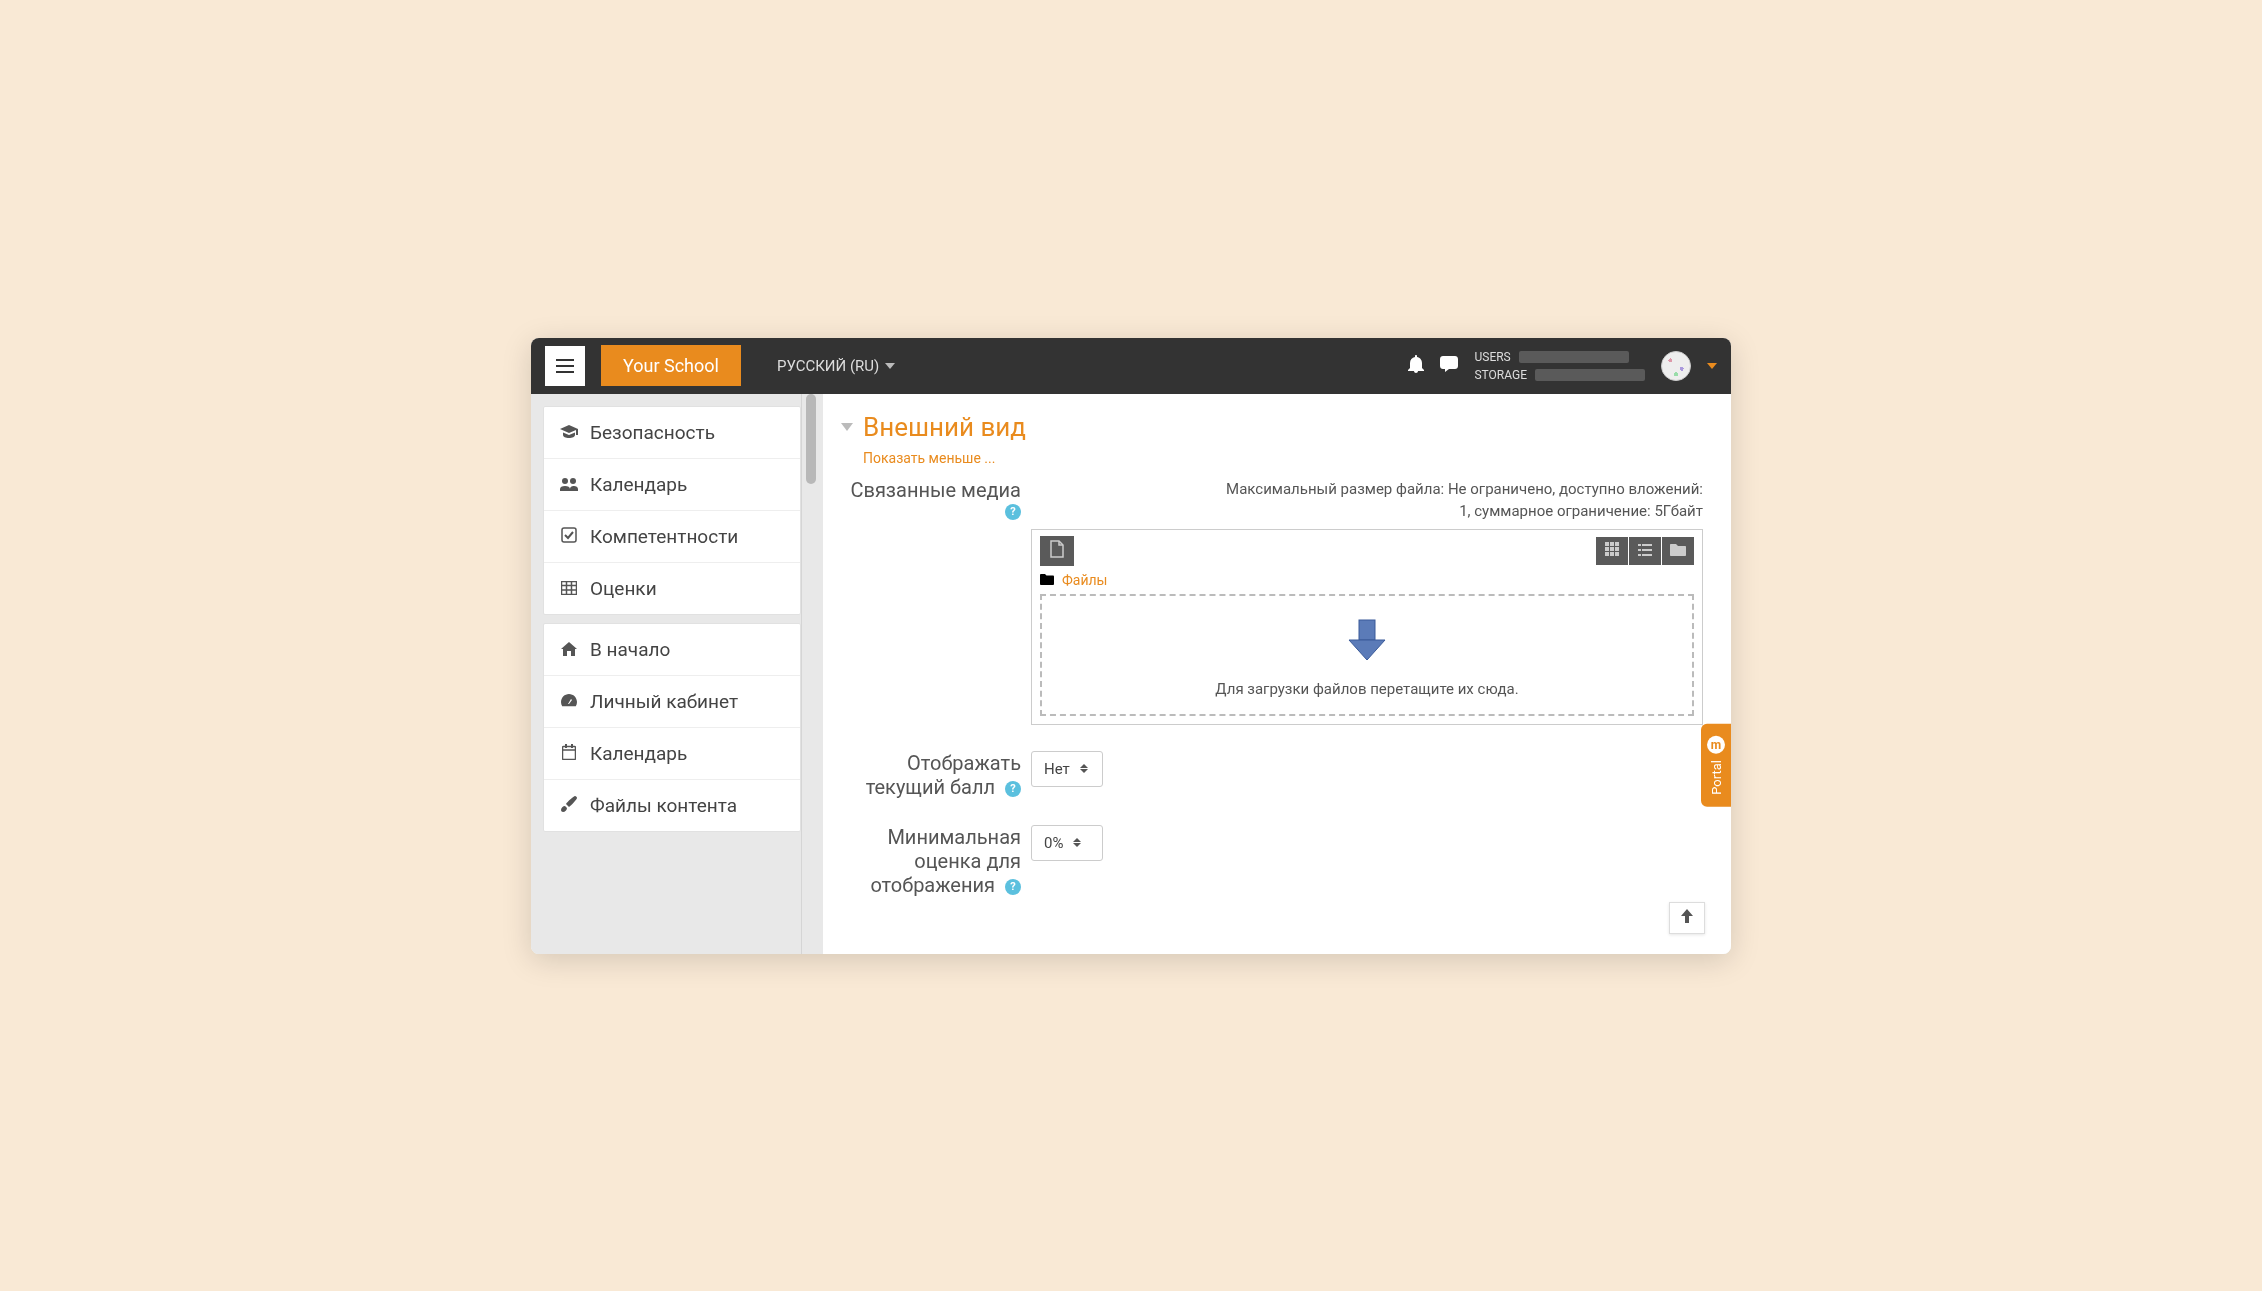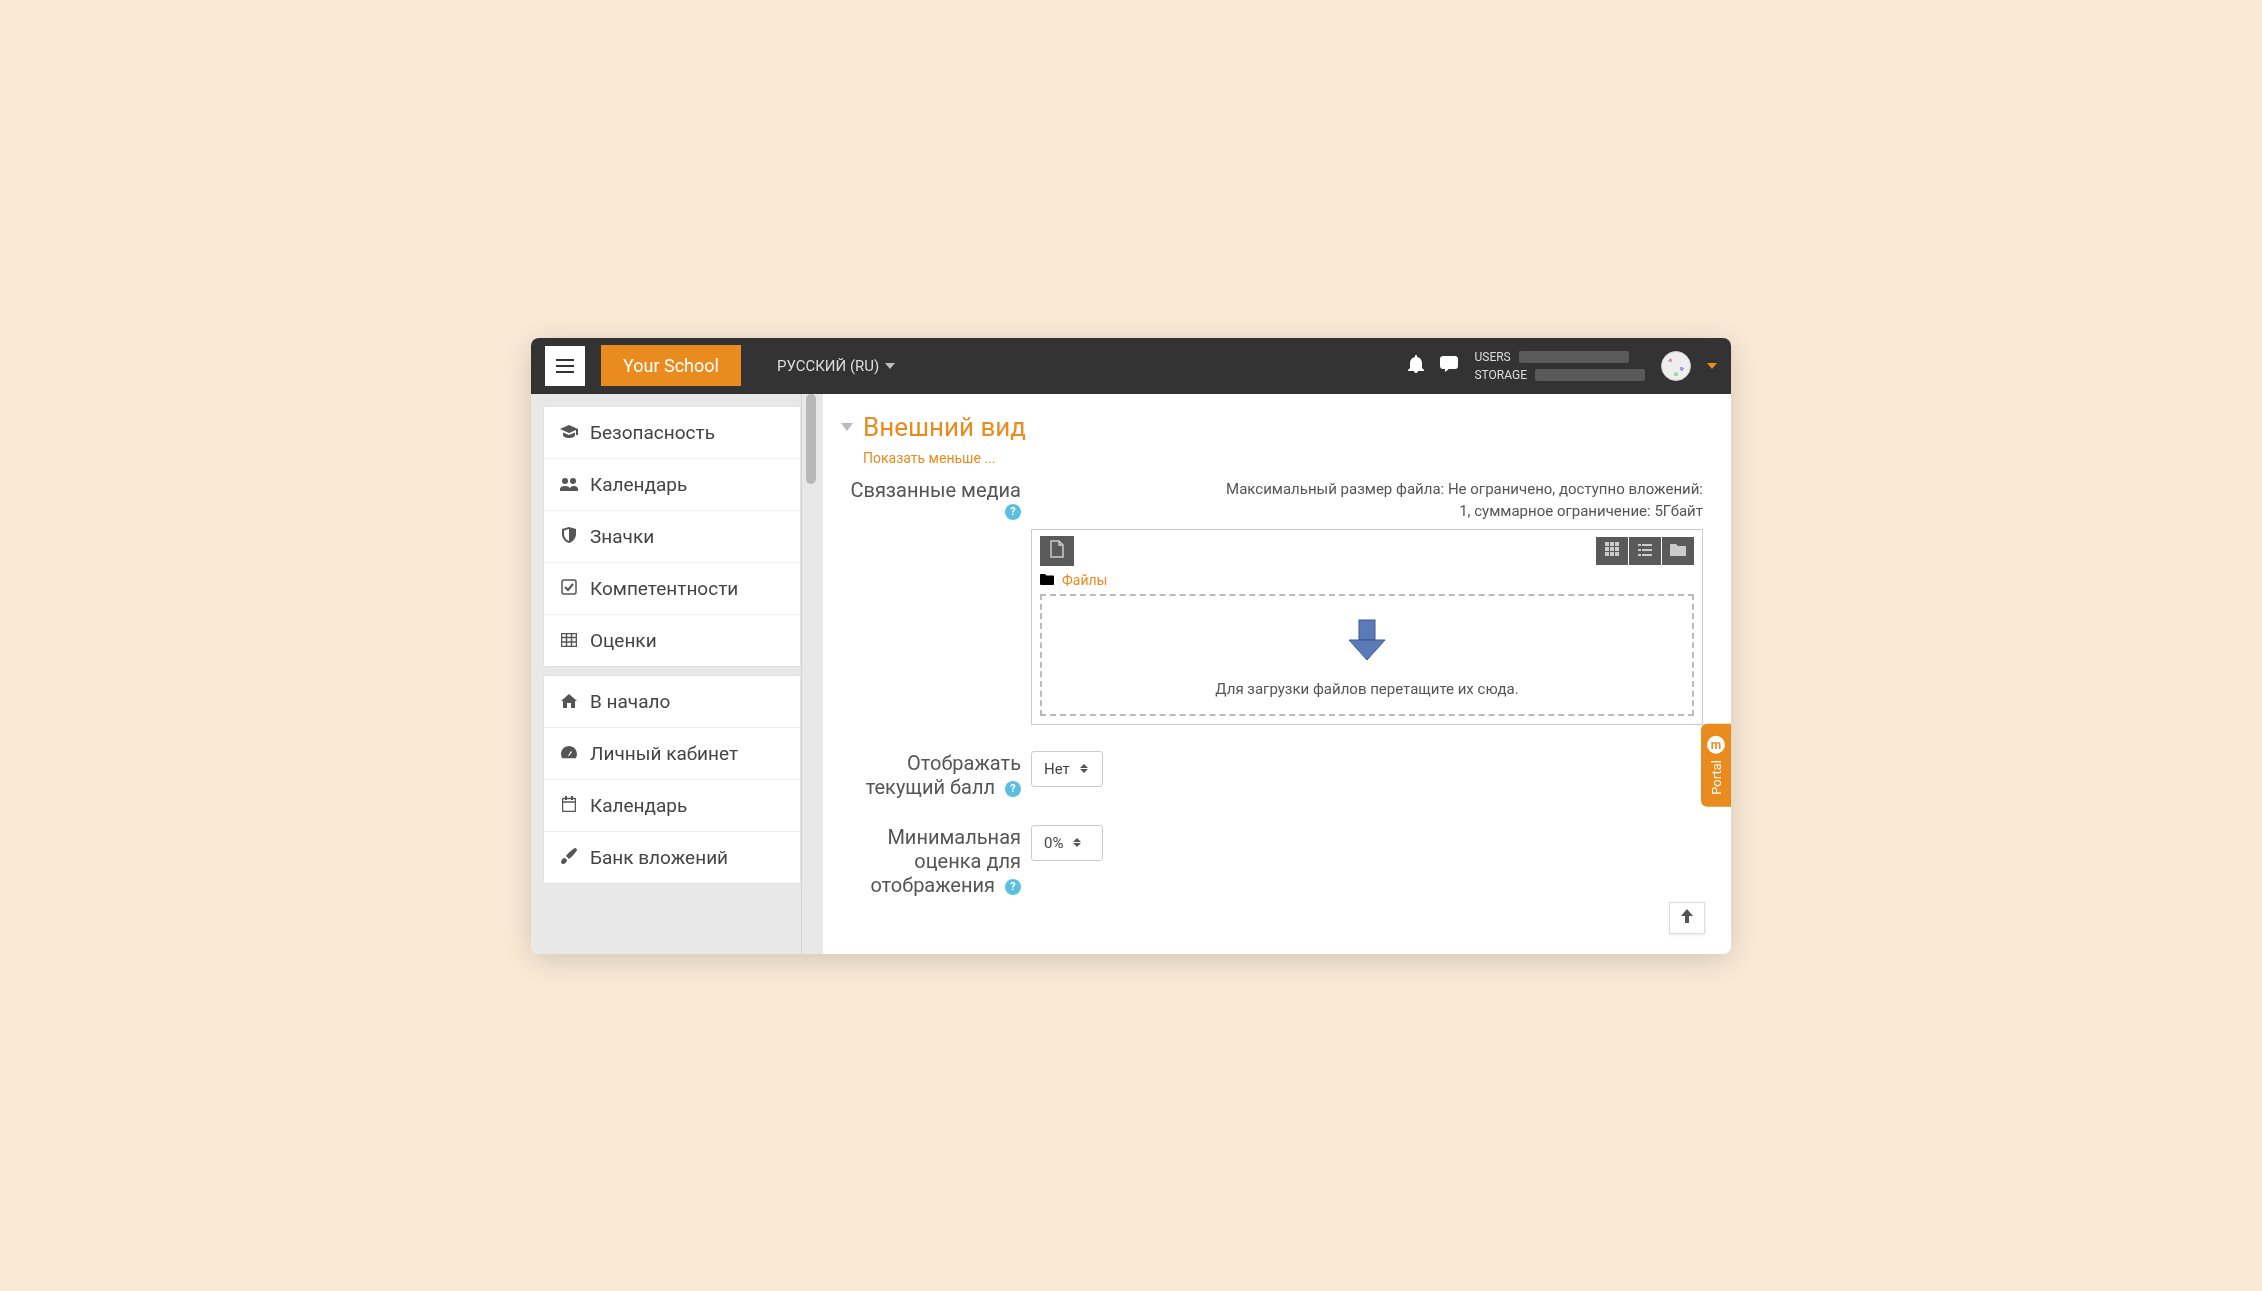--- a/index.html
+++ b/index.html
@@ -352,26 +352,20 @@
         </div>
         <div class="nav-item">
           <span class="nav-icon"><svg width="18" height="14" viewBox="0 0 18 14" fill="#555">
                 <circle cx="5" cy="4" r="3"></circle>
                 <circle cx="13" cy="4" r="3"></circle>
                 <path d="M0 14v-2c0-2 2-3 5-3s5 1 5 3v2H0zm10-2c0-1 .5-2 1.5-2.5C12.5 9 14 9 14 9c2 0 4 1 4 3v2h-8v-2z"></path>
               </svg></span>
           <span>Календарь</span>
         </div>
         <div class="nav-item">
-          <span class="nav-icon"><svg width="14" height="16" viewBox="0 0 14 16" fill="#555">
-                <path d="M7 0L0 2v5c0 4 3 8 7 9 4-1 7-5 7-9V2L7 0zm0 14c-3-1-5-4-5-7V3.5L7 2v12z"></path>
-              </svg></span>
-          <span>Значки</span>
-        </div>
-        <div class="nav-item">
           <span class="nav-icon"><svg width="16" height="16" viewBox="0 0 16 16" fill="none" stroke="#555" stroke-width="1.5">
                 <rect x="1" y="1" width="14" height="14" rx="2"></rect>
                 <path d="M4 8l3 3 5-6" stroke-width="2"></path>
               </svg></span>
           <span>Компетентности</span>
         </div>
         <div class="nav-item">
           <span class="nav-icon"><svg width="16" height="14" viewBox="0 0 16 14" fill="none" stroke="#555" stroke-width="1.5">
                 <rect x="0.5" y="0.5" width="15" height="13"></rect>
                 <line x1="0.5" y1="4.5" x2="15.5" y2="4.5"></line>
@@ -402,21 +396,21 @@
                 <line x1="0.5" y1="6" x2="13.5" y2="6"></line>
                 <line x1="4" y1="0" x2="4" y2="4" stroke-width="2"></line>
                 <line x1="10" y1="0" x2="10" y2="4" stroke-width="2"></line>
               </svg></span>
           <span>Календарь</span>
         </div>
         <div class="nav-item">
           <span class="nav-icon"><svg width="16" height="16" viewBox="0 0 16 16" fill="#555">
                 <path d="M14 0c-1 0-8 6-9 8l3 3c2-1 8-8 8-9 0-1-1-2-2-2zM4 10c-2 0-4 2-4 4 0 1 1 2 2 2 2 0 4-2 4-4l-2-2z"></path>
               </svg></span>
-          <span>Банк вложений</span>
+          <span>Файлы контента</span>
         </div>
       </div>
     </div>
 
     <div class="scroll-track">
       <div class="scroll-thumb"></div>
     </div>
 
     <div class="main">
 

